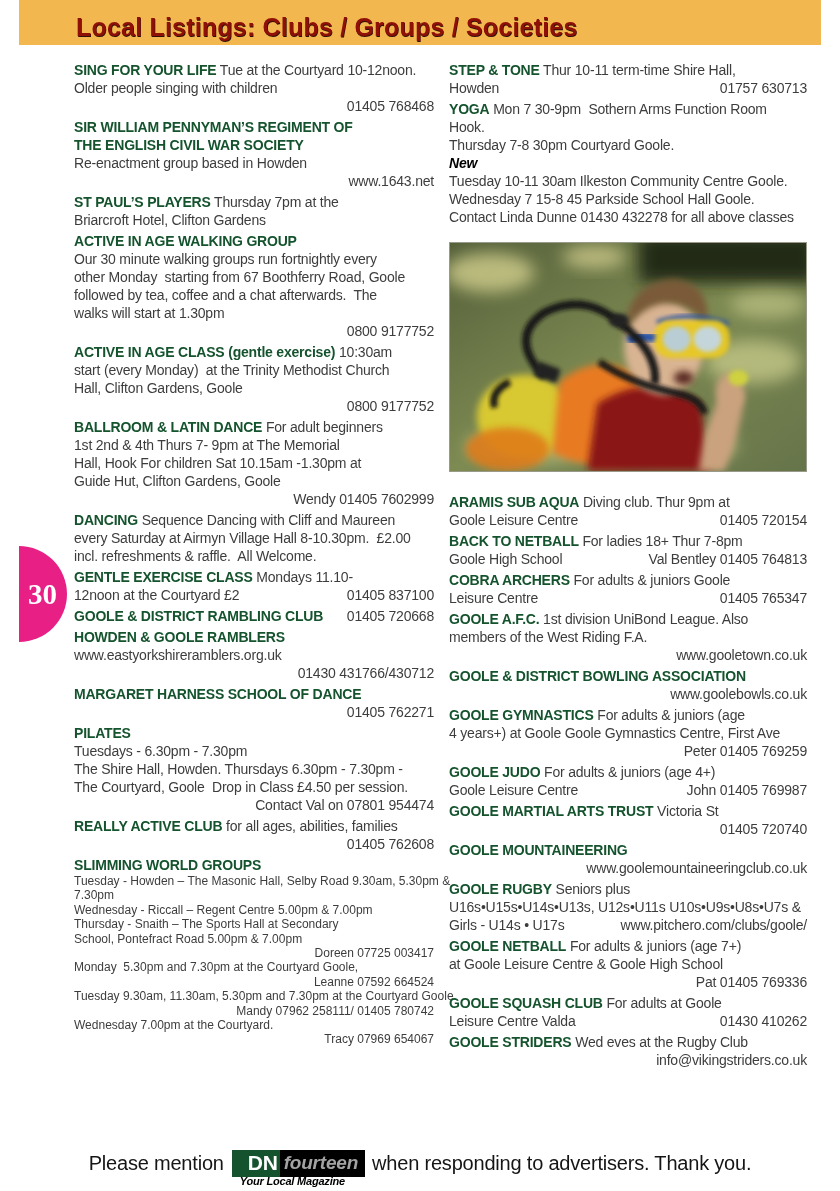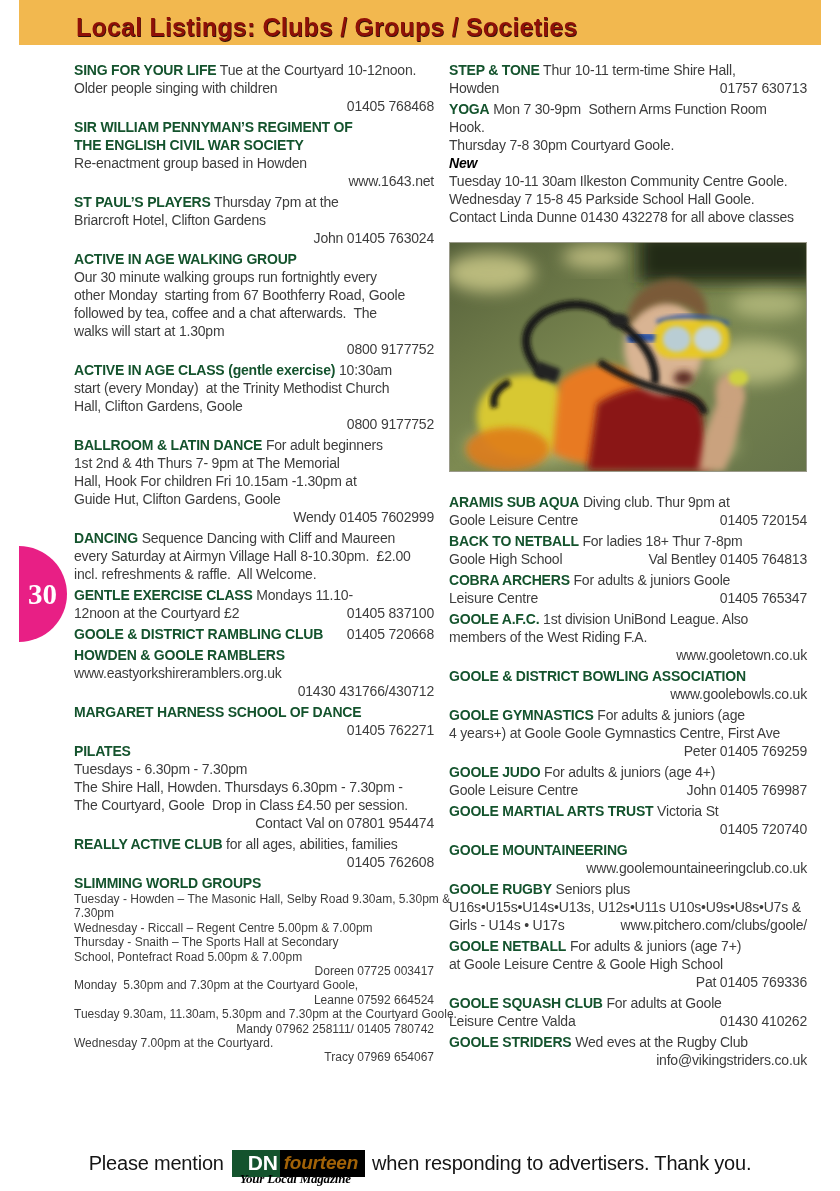--- a/index.html
+++ b/index.html
@@ -72,28 +72,28 @@
     position: relative;
     display: inline-flex; align-items: stretch;
     margin: 0 7px 0 8px;
   }
   .dnlogo .dn {
     background: #14532d; color: #fff;
     font-weight: 700; font-size: 21px;
     padding: 1px 2px 2px 16px;
   }
   .dnlogo .fourteen {
-    background: #000; color: #a16207;
+    background: #000; color: #a3a3a3;
     font-weight: 700; font-style: italic; font-size: 19px;
     padding: 2px 7px 2px 4px;
   }
   .dnlogo .tagline {
     position: absolute; left: 8px; bottom: -10px;
-    font-size: 13px; font-style: italic; font-weight: 700;
-    color: #000; white-space: nowrap; font-family: Liberation Serif, serif;
+    font-size: 11px; font-style: italic; font-weight: 700;
+    color: #000; white-space: nowrap;
   }
 </style>
 </head>
 <body>
 
 <div class="page">
 
   <div class="header-band">
     <h1>Local Listings: Clubs / Groups / Societies</h1>
   </div>
@@ -126,23 +126,20 @@
         </div>
       </div>
       <div class="entry">
         <div class="line">
           <span class="b">ST PAUL’S PLAYERS</span>
           <span class="t"> Thursday 7pm at the</span>
         </div>
         <div class="line">
           <span class="t">Briarcroft Hotel, Clifton Gardens</span>
         </div>
-        <div class="line">
-          <span class="r">John 01405 763024</span>
-        </div>
       </div>
       <div class="entry">
         <div class="line">
           <span class="b">ACTIVE IN AGE WALKING GROUP</span>
         </div>
         <div class="line">
           <span class="t">Our 30 minute walking groups run fortnightly every</span>
         </div>
         <div class="line">
           <span class="t">other Monday  starting from 67 Boothferry Road, Goole</span>
@@ -174,21 +171,21 @@
       </div>
       <div class="entry">
         <div class="line">
           <span class="b">BALLROOM &amp; LATIN DANCE</span>
           <span class="t"> For adult beginners</span>
         </div>
         <div class="line">
           <span class="t">1st 2nd &amp; 4th Thurs 7- 9pm at The Memorial</span>
         </div>
         <div class="line">
-          <span class="t">Hall, Hook For children Fri 10.15am -1.30pm at</span>
+          <span class="t">Hall, Hook For children Sat 10.15am -1.30pm at</span>
         </div>
         <div class="line">
           <span class="t">Guide Hut, Clifton Gardens, Goole</span>
         </div>
         <div class="line">
           <span class="r">Wendy 01405 7602999</span>
         </div>
       </div>
       <div class="entry">
         <div class="line">

